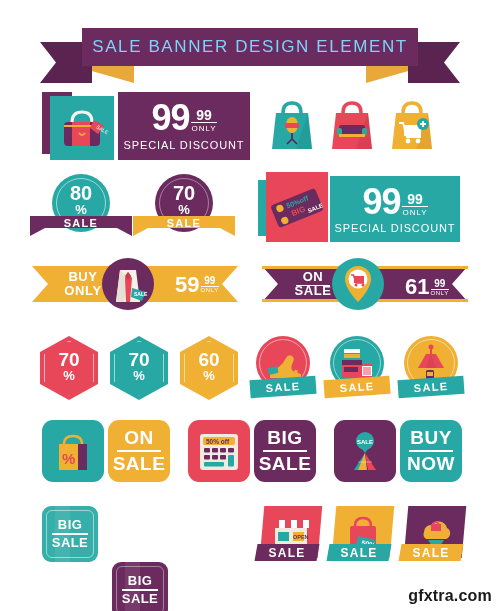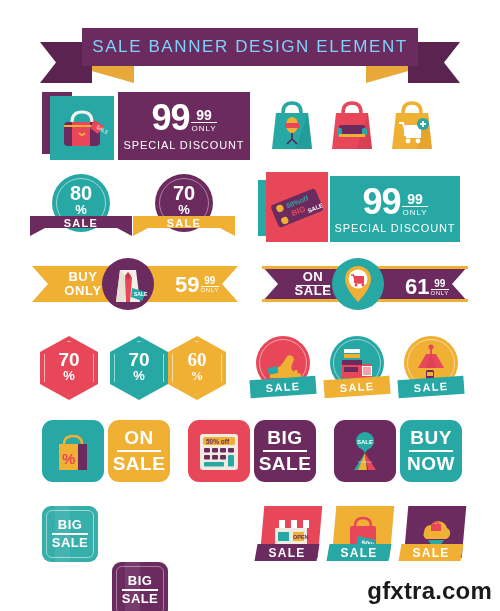--- a/index.html
+++ b/index.html
@@ -54,21 +54,21 @@
   .sq-txt{font-size:13px;font-weight:700;line-height:1.08;letter-spacing:.4px;}
   .sq-rule{width:36px;height:1.4px;background:#fff;margin:1.5px 0;}
 
   
   .tiltcard{transform:skewX(-5deg);}
   .tag{font-size:12px;font-weight:700;letter-spacing:1.2px;color:#fff;}
 
   
   .flag-txt{font-size:13px;font-weight:700;line-height:1.1;letter-spacing:.6px;color:#fff;}
 
-  #watermark{right:8px;bottom:6px;font-size:24px;font-weight:700;color:#1a1a1a;
+  #watermark{right:8px;bottom:6px;font-size:16px;font-weight:700;color:#1a1a1a;
     letter-spacing:.2px;}
   #wm-strip{right:6px;bottom:2px;width:124px;height:30px;background:#ffffff;}
 </style>
 </head>
 <body>
 
 <div class="stage">
 
   <div class="abs" id="title-ribbon">
     <div class="rb-fold" style="left:34px;">
@@ -275,21 +275,21 @@
   </div>
   <div class="abs" style="left:110px;top:336px;">
     <div class="hex" style="background:#27A8A4;position:relative;">
       <div class="hex-in" style="border:1.5px solid rgba(255,255,255,.55);box-sizing:border-box;"></div>
     </div>
     <div class="abs ctr col w" style="left:0;top:14px;width:58px;">
       <span class="hex-num">70</span>
       <span class="hex-sym">%</span>
     </div>
   </div>
-  <div class="abs" style="left:168px;top:336px;font-family:Liberation Serif, serif;">
+  <div class="abs" style="left:180px;top:336px;">
     <div class="hex" style="background:#EFB033;position:relative;">
       <div class="hex-in" style="border:1.5px solid rgba(255,255,255,.55);box-sizing:border-box;"></div>
     </div>
     <div class="abs ctr col w" style="left:0;top:14px;width:58px;">
       <span class="hex-num">60</span>
       <span class="hex-sym">%</span>
     </div>
   </div>
 
   <div class="abs circ" style="left:256px;top:336px;width:54px;height:54px;background:#E8475A;">

